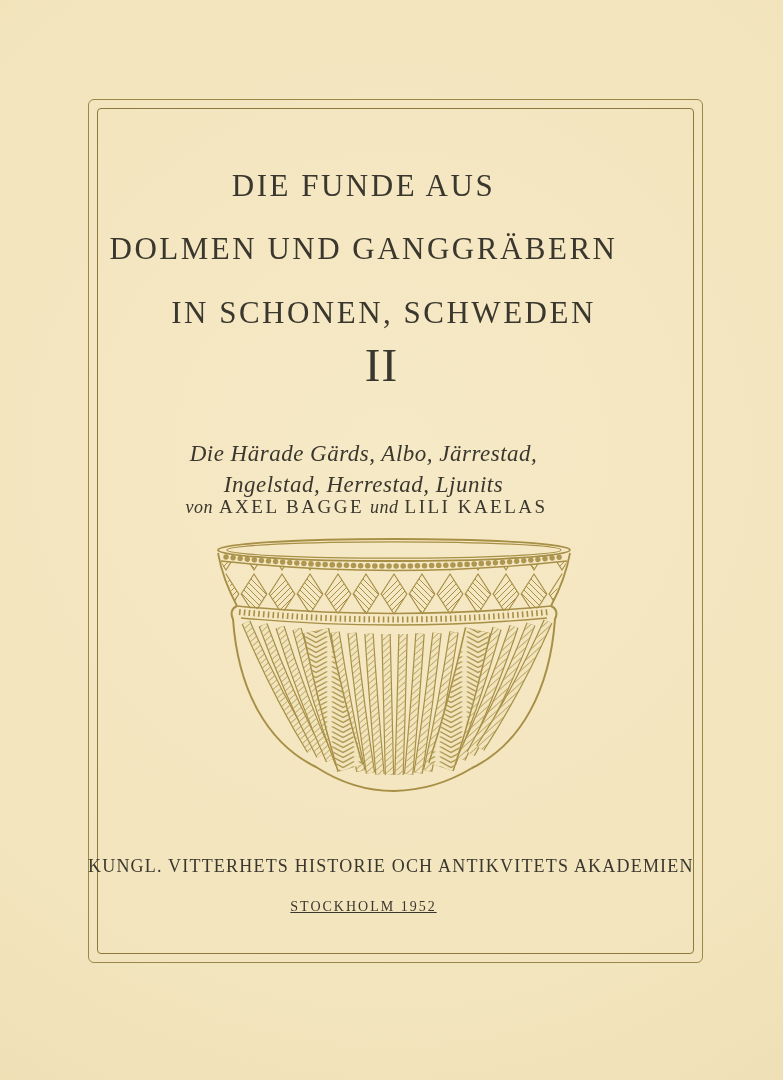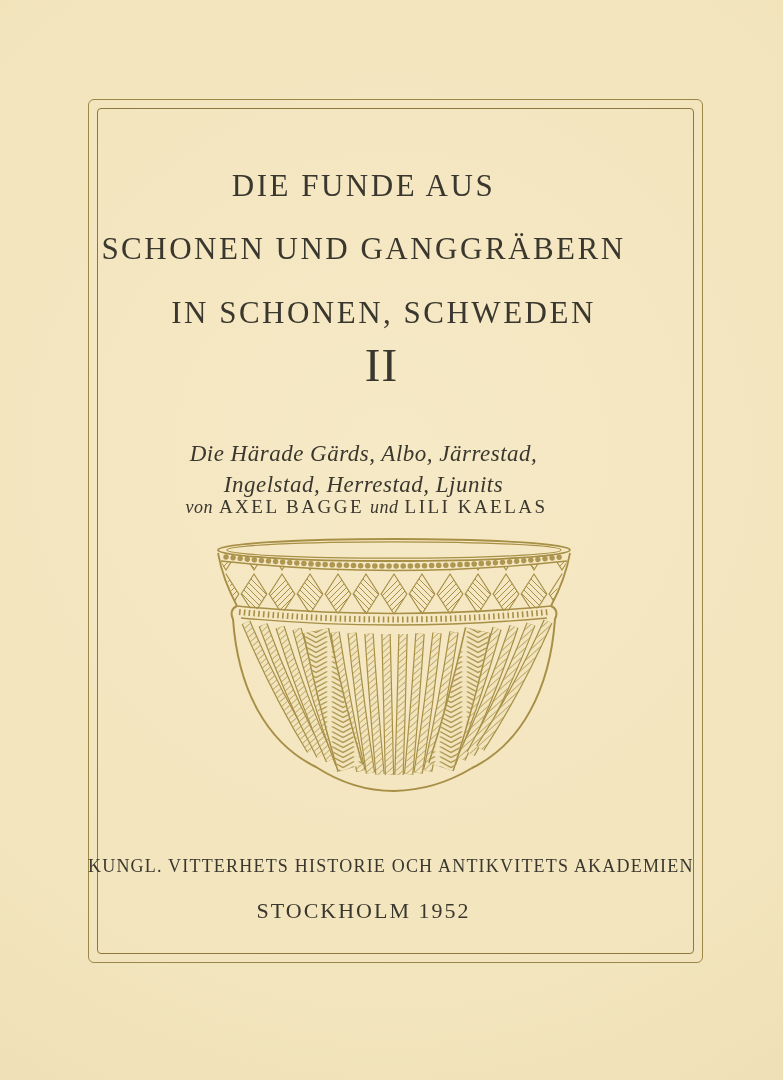--- a/index.html
+++ b/index.html
@@ -19,31 +19,31 @@
   .t2{top:233px;}
   .t3{top:297px;margin-left:20px;}
   .volume{top:342px;font-size:47px;letter-spacing:1px;margin-left:18px;}
   .subtitle{font-style:italic;font-size:23px;letter-spacing:0.5px;margin-top:38px;}
   .s1{top:404px;}
   .s2{top:435px;}
   .byline{top:497px;font-size:19px;}
   .byline .name{letter-spacing:2.5px;}
   .byline .lc{font-style:italic;font-size:18px;letter-spacing:0.5px;margin:0 6px;}
   .imprint1{top:857px;font-size:18px;letter-spacing:1.2px;}
-  .imprint2{top:900px;font-size:22px;letter-spacing:2px;}
+  .imprint2{top:900px;font-size:14px;letter-spacing:2px;text-decoration:underline;}
   #bowl{position:absolute;left:205px;top:528px;width:380px;height:280px;}
 </style>
 </head>
 <body>
 
 <div class="frame frame-outer"></div>
 <div class="frame frame-inner"></div>
 
 <div class="textline title t1">DIE FUNDE AUS</div>
-<div class="textline title t2">SCHONEN UND GANGGRÄBERN</div>
+<div class="textline title t2">DOLMEN UND GANGGRÄBERN</div>
 <div class="textline title t3">IN SCHONEN, SCHWEDEN</div>
 <div class="textline volume">II</div>
 
 <div class="textline subtitle s1">Die Härade Gärds, Albo, Järrestad,</div>
 <div class="textline subtitle s2">Ingelstad, Herrestad, Ljunits</div>
 
 <div class="textline byline"><span class="lc">von</span><span class="name">AXEL BAGGE</span><span class="lc">und</span><span class="name">LILI KAELAS</span></div>
 
 <svg id="bowl" viewBox="205 528 380 280" xmlns="http://www.w3.org/2000/svg" aria-hidden="true">
   <defs>

